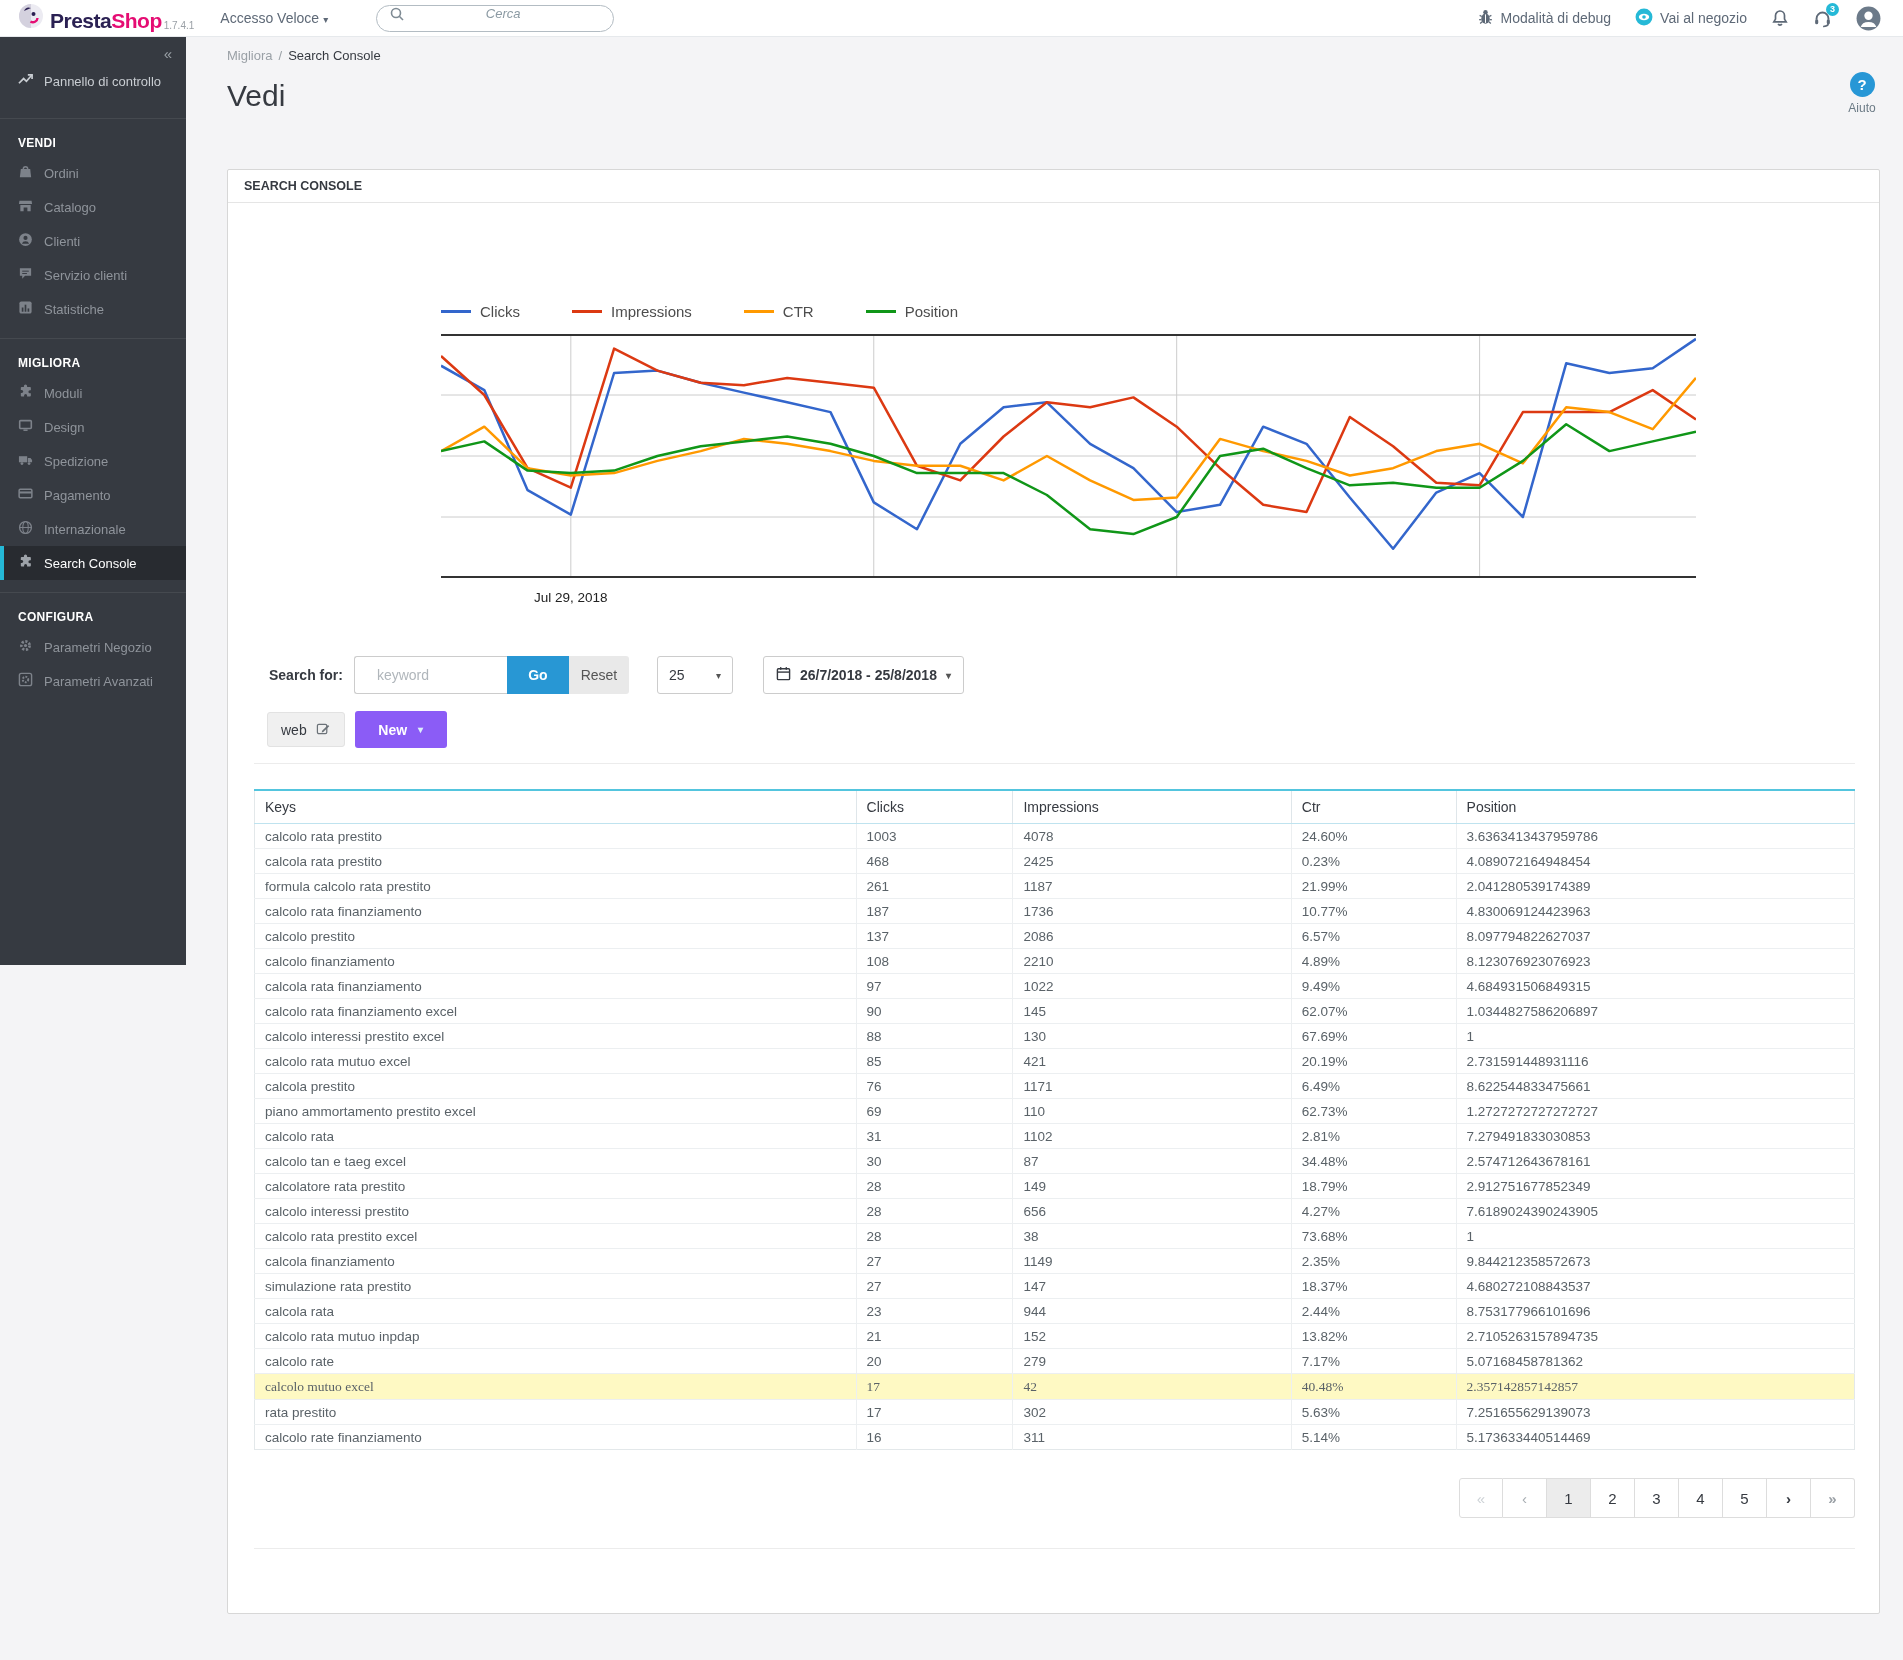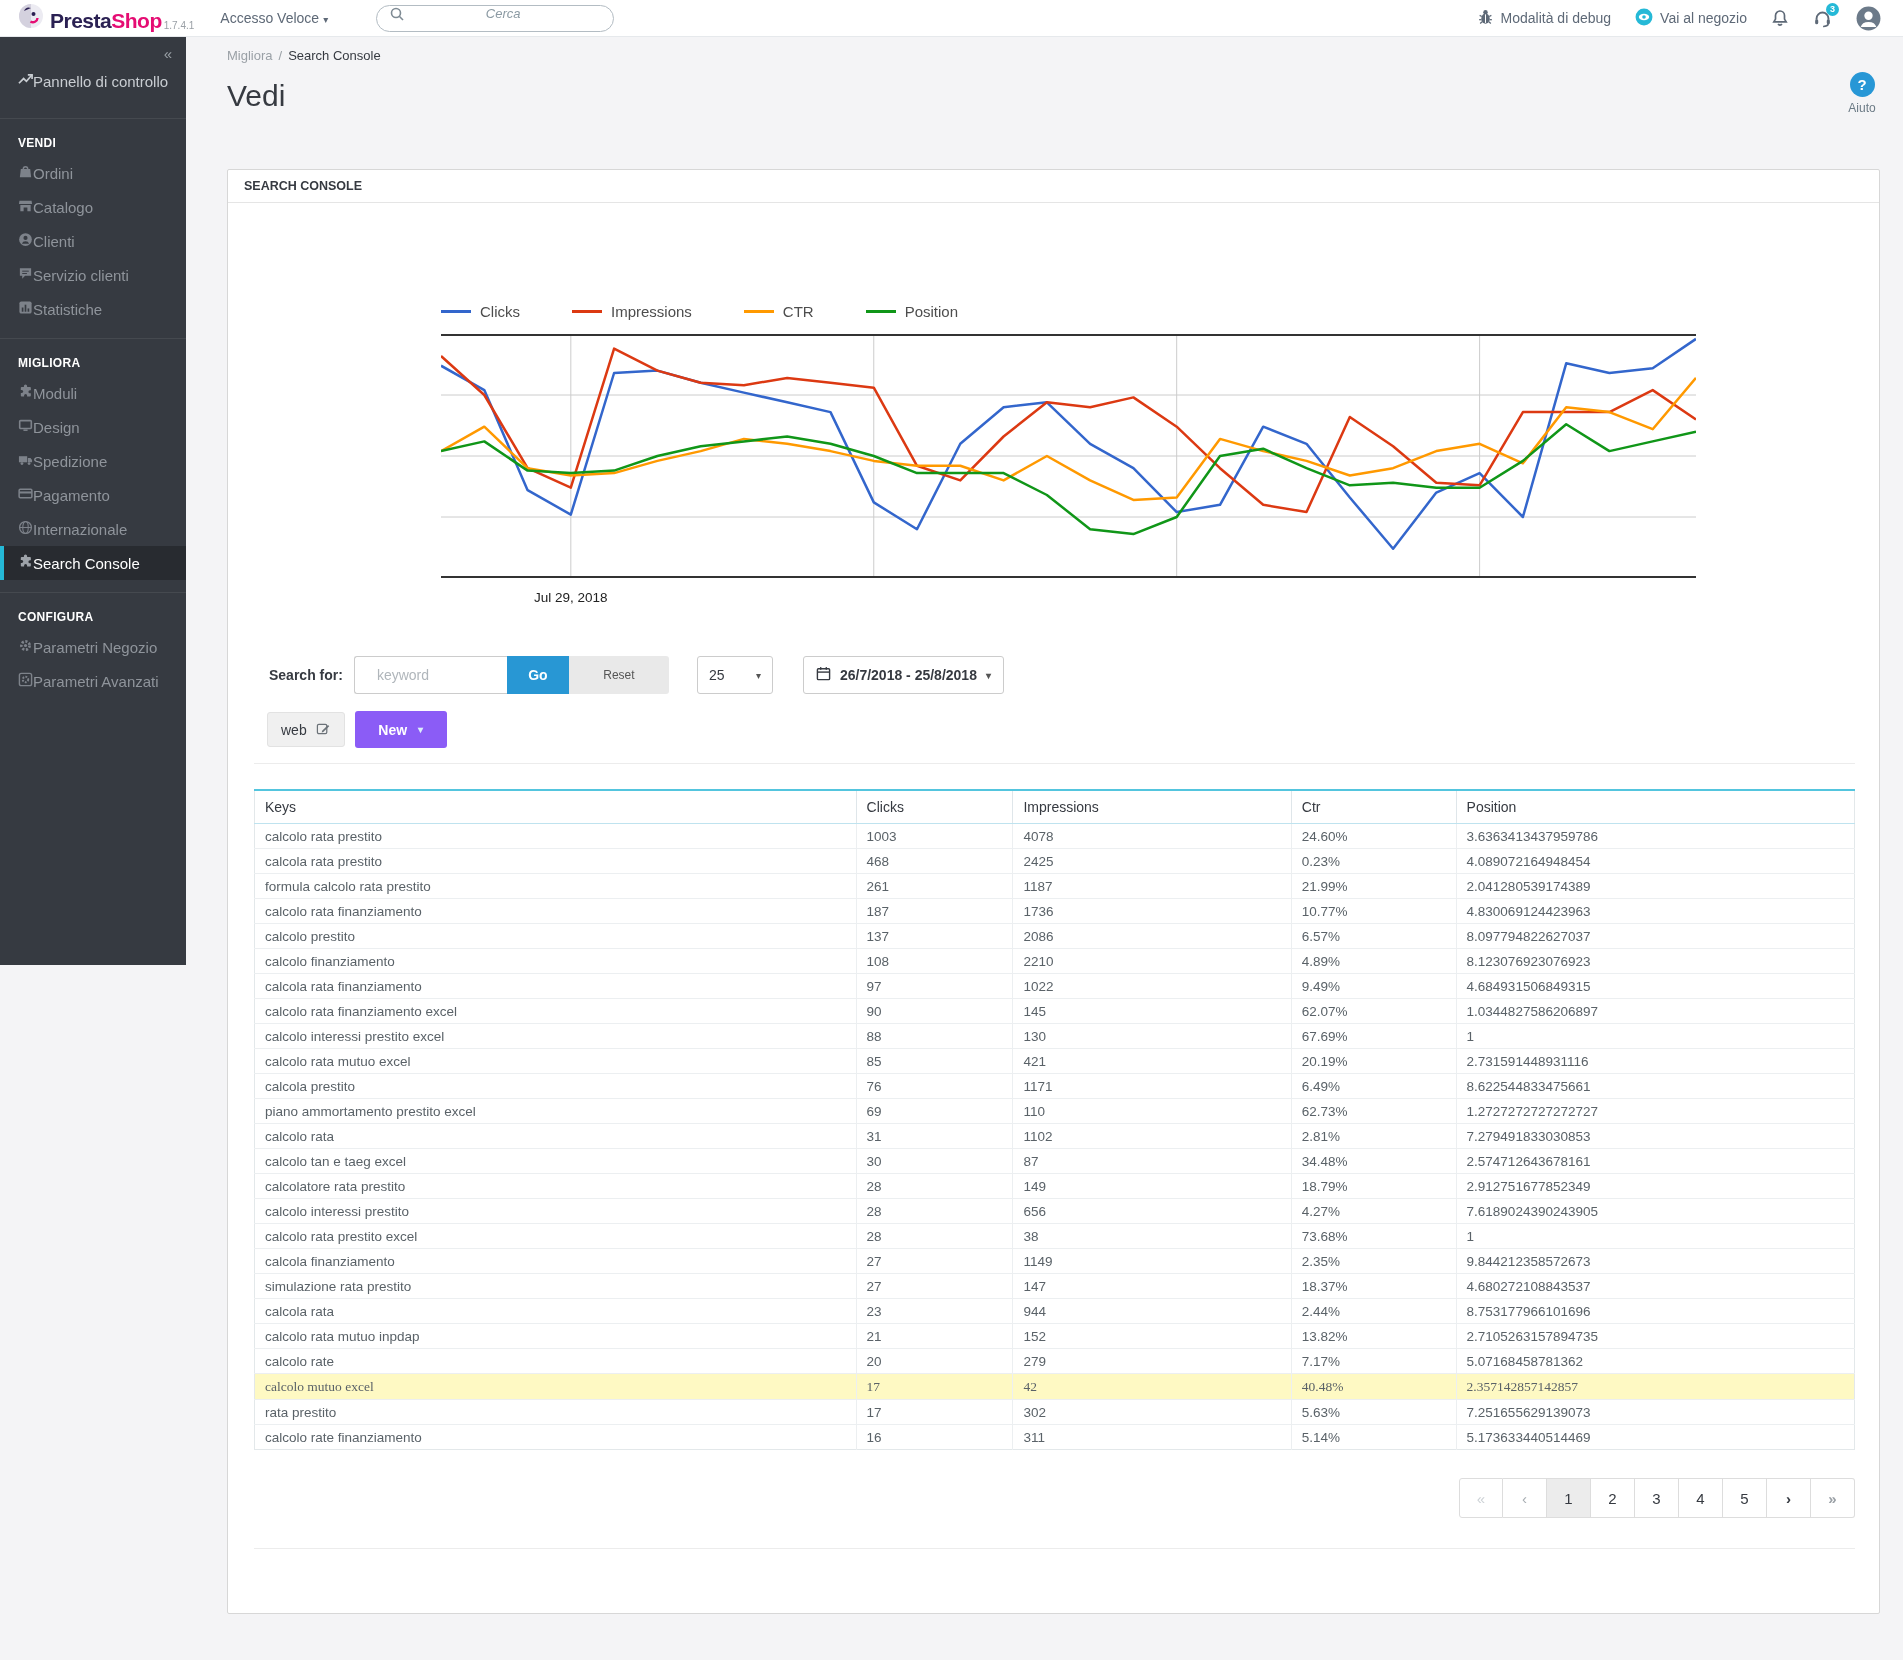--- a/index.html
+++ b/index.html
@@ -19,21 +19,21 @@
   .searchpill input { border:0; outline:0; flex:1; font-size:13px; font-style:italic; color:#50606c; text-align:center; font-family:"Liberation Sans",sans-serif; background:transparent; }
   .searchpill input::placeholder { color:#8b9aa3; }
   .topbar-right { margin-left:auto; display:flex; align-items:center; gap:24px; padding-right:22px; color:#5e6977; font-size:14px; }
   .tb-item { display:flex; align-items:center; gap:7px; cursor:pointer; white-space:nowrap; }
   .badge-wrap { position:relative; }
   .badge { position:absolute; top:-6px; right:-7px; background:#25b9d7; color:#fff; font-size:9px; width:13px; height:13px; border-radius:50%; display:flex; align-items:center; justify-content:center; font-weight:bold; }
 
   
   .sidebar { position:absolute; top:37px; left:0; width:186px; height:928px; background:#363a41; color:#8f949b; }
   .collapse-btn { text-align:right; padding:8px 14px 0 0; color:#9aa0a6; font-size:15px; cursor:pointer; }
-  .side-item { display:flex; align-items:center; padding:8px 0 8px 18px; font-size:15px; color:#8f949b; cursor:pointer; }
+  .side-item { display:flex; align-items:center; gap:11px; padding:8px 0 8px 18px; font-size:13px; color:#8f949b; cursor:pointer; }
   .side-item svg { flex:none; color:#7d828a; }
   .side-item.dash { color:#c9cdd2; padding:10px 0 16px 18px; }
   .side-item.active { background:#282b30; color:#fff; border-left:4px solid #25b9d7; padding-left:14px; }
   .side-item.active svg { color:#9ea3a9; }
   .side-divider { border-top:1px solid #45494f; margin-top:12px; }
   .side-title { padding:17px 0 6px 18px; color:#fff; font-weight:bold; font-size:12px; letter-spacing:0.3px; }
 
   
   .main { margin-left:186px; position:relative; padding:11px 23px 0 41px; }
   .breadcrumb { font-size:13px; color:#9aa0a6; }
@@ -56,21 +56,21 @@
   .legend-swatch { width:30px; height:3px; display:inline-block; }
   .chart-wrap { margin-left:187px; }
 
   
   .controls-row { margin:40px 0 0 15px; display:flex; align-items:center; }
   .search-for { font-weight:bold; font-size:14px; color:#363a41; margin-right:11px; }
   .joined { display:flex; align-items:stretch; height:38px; }
   .kw-input { width:153px; border:1px solid #ccc; border-right:0; border-radius:3px 0 0 3px; padding:0 22px; font-size:14px; color:#555; outline:none; font-family:"Liberation Sans",sans-serif; }
   .kw-input::placeholder { color:#b0b6bb; }
   .go-btn { width:62px; background:#2897d4; color:#fff; border:0; font-weight:bold; font-size:14px; cursor:pointer; font-family:"Liberation Sans",sans-serif; }
-  .reset-btn { width:100px; background:#e9e9e9; color:#555; border:0; border-radius:0 3px 3px 0; font-size:12px; cursor:pointer; font-family:"Liberation Sans",sans-serif; }
+  .reset-btn { width:60px; background:#e9e9e9; color:#555; border:0; border-radius:0 3px 3px 0; font-size:14px; cursor:pointer; font-family:"Liberation Sans",sans-serif; }
   .select-box { margin-left:28px; width:76px; height:38px; border:1px solid #ccc; border-radius:3px; display:flex; align-items:center; justify-content:space-between; padding:0 11px; font-size:14px; color:#363a41; background:#fff; cursor:pointer; }
   .select-box .caret, .date-btn .caret, .new-btn .caret { font-size:10px; color:#555; }
   .date-btn { margin-left:30px; height:38px; border:1px solid #ccc; border-radius:3px; background:#fff; display:flex; align-items:center; gap:9px; padding:0 12px; font-size:14px; font-weight:bold; color:#363a41; cursor:pointer; font-family:"Liberation Sans",sans-serif; }
   .date-btn svg { color:#363a41; }
 
   .tags-row { margin:17px 0 0 13px; display:flex; align-items:center; gap:10px; }
   .tag-btn { height:35px; padding:0 13px; background:#f0f0f0; border:1px solid #e2e2e2; border-radius:3px; color:#363a41; font-size:14px; display:flex; align-items:center; gap:9px; cursor:pointer; font-family:"Liberation Sans",sans-serif; }
   .tag-btn svg { color:#6b7278; }
   .new-btn { height:37px; width:92px; background:#8b5cf6; color:#fff; border:0; border-radius:3px; font-weight:bold; font-size:14px; display:flex; align-items:center; justify-content:center; gap:11px; cursor:pointer; font-family:"Liberation Sans",sans-serif; }
   .new-btn .caret { color:#dbeefb; }

